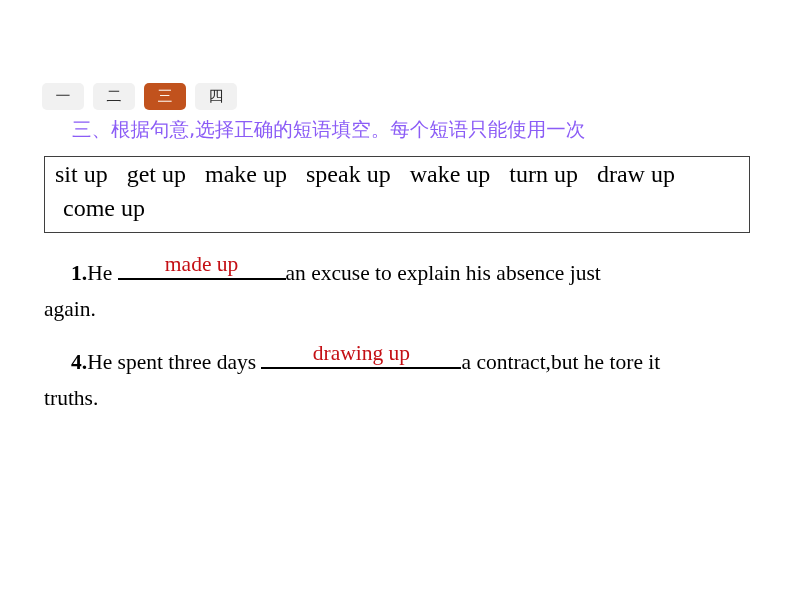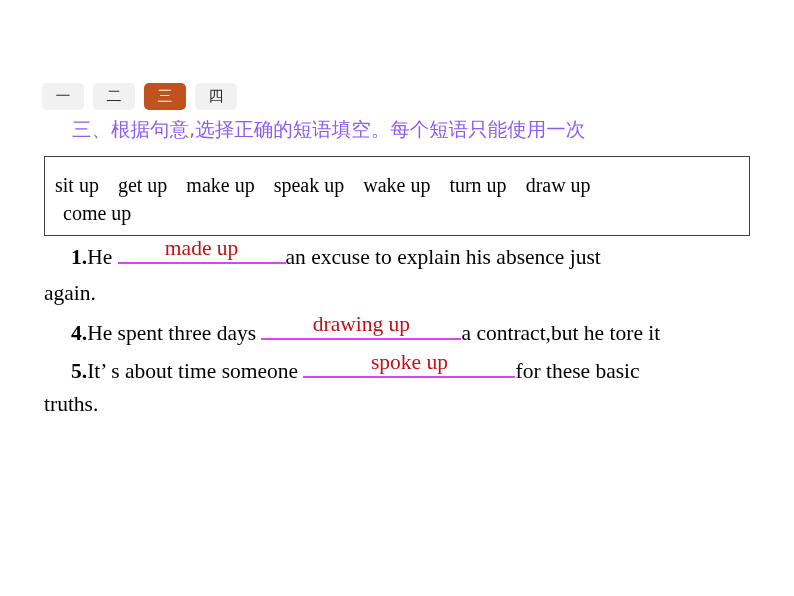--- a/index.html
+++ b/index.html
@@ -58,22 +58,22 @@
   }
 
   
   #phrase-box {
     position: absolute;
     left: 44px;
     top: 156px;
     width: 706px;
     box-sizing: border-box;
     border: 1.6px solid #3f3f3f;
-    padding: 14px 10px 7px 10px;
-    font-size: 20px;
+    padding: 0 10px 7px 10px;
+    font-size: 24px;
     line-height: 1.42;
     background: #ffffff;
   }
   #phrase-box .phrase {
     margin-right: 19px;
     white-space: nowrap;
   }
   #phrase-box .phrase:last-child { margin-right: 0; margin-left: 8px; }
 
   
@@ -87,28 +87,28 @@
   }
   .question {
     position: relative;
     margin-bottom: 3px;
   }
   .q-line {
     white-space: nowrap;
     height: 35px;
     line-height: 35px;
   }
-  .q-line.indent { padding-left: 27px; }
+  .q-line.indent { padding-left: 27px; margin-top: 16px; }
   .q-num {
     font-weight: bold;
   }
   .blank {
     position: relative;
     display: inline-block;
-    border-bottom: 2px solid #d946ef;
+    border-bottom: 2px solid #000000;
     vertical-align: baseline;
     height: 24px;
   }
   .answer {
     position: absolute;
     left: 0;
     right: 0;
     top: -2px;
     text-align: center;
     color: #c40f14;
@@ -154,17 +154,16 @@
 
   <div class="question">
     <div class="q-line">again.</div>
   </div>
 
   <div class="question">
     <div class="q-line indent"><span class="q-num">4.</span><span>He spent three days </span><span class="blank" style="width:200px"><span class="answer">drawing up</span></span><span>a contract,but he tore it</span></div>
   </div>
 
   <div class="question">
-    <div class="q-line indent"><span class="q-num">5.</span><span>It’ s about time someone </span><span class="blank" style="width:212px"><span class="answer">spoke up</span></span><span>for these basic</span></div>
     <div class="q-line">truths.</div>
   </div>
 
 </div>
 
 </body></html>

